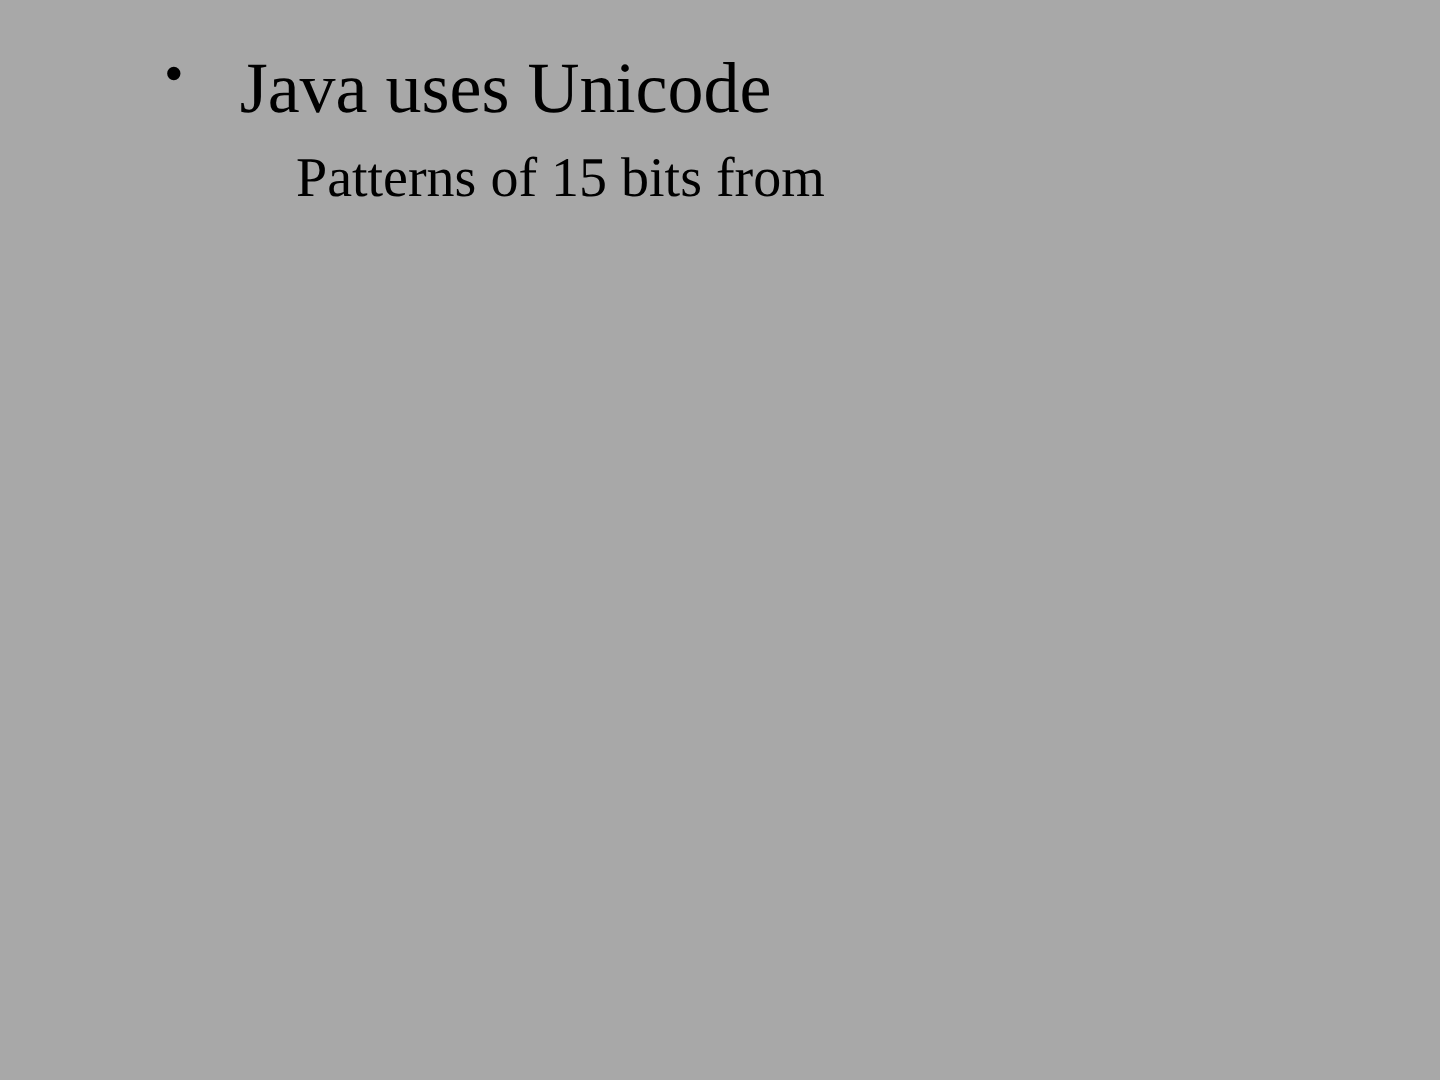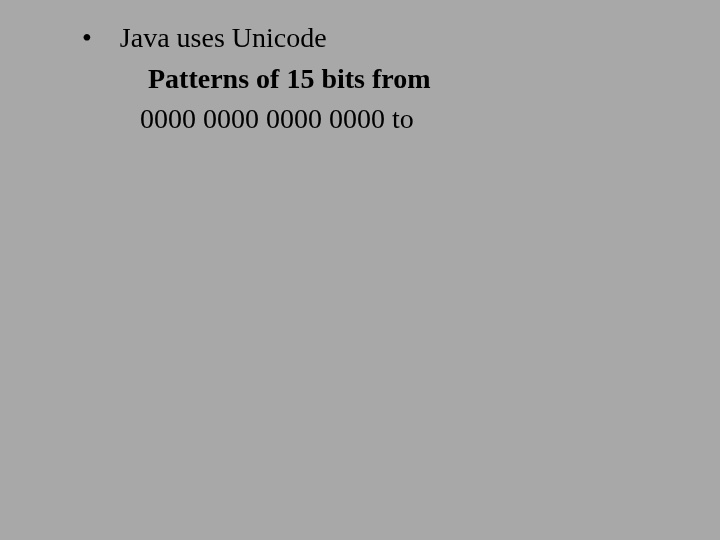--- a/index.html
+++ b/index.html
@@ -34,40 +34,38 @@
     .bullet-row {
       display: flex;
       align-items: flex-start;
     }
     .bullet {
       font-size: 28px;
       margin-right: 28px;
       line-height: 1.4;
     }
     .bullet-text {
-      font-size: 28px;
+      font-size: 36px;
       line-height: 1.45;
     }
     .indent-line {
       font-size: 28px;
       line-height: 1.45;
       padding-left: 66px;
-      font-weight: bold;
     }
     .indent-line2 {
       font-size: 28px;
       line-height: 1.45;
       padding-left: 58px;
     }
   </style>
 </head>
 <body>
 
 <div class="slide">
   <div class="content">
     <div class="bullet-row">
       <span class="bullet">•</span>
       <span class="bullet-text">Java uses Unicode</span>
     </div>
     <div class="indent-line">Patterns of 15 bits from</div>
-    <div class="indent-line2">0000 0000 0000 0000 to</div>
   </div>
 </div>
 
 </body></html>

